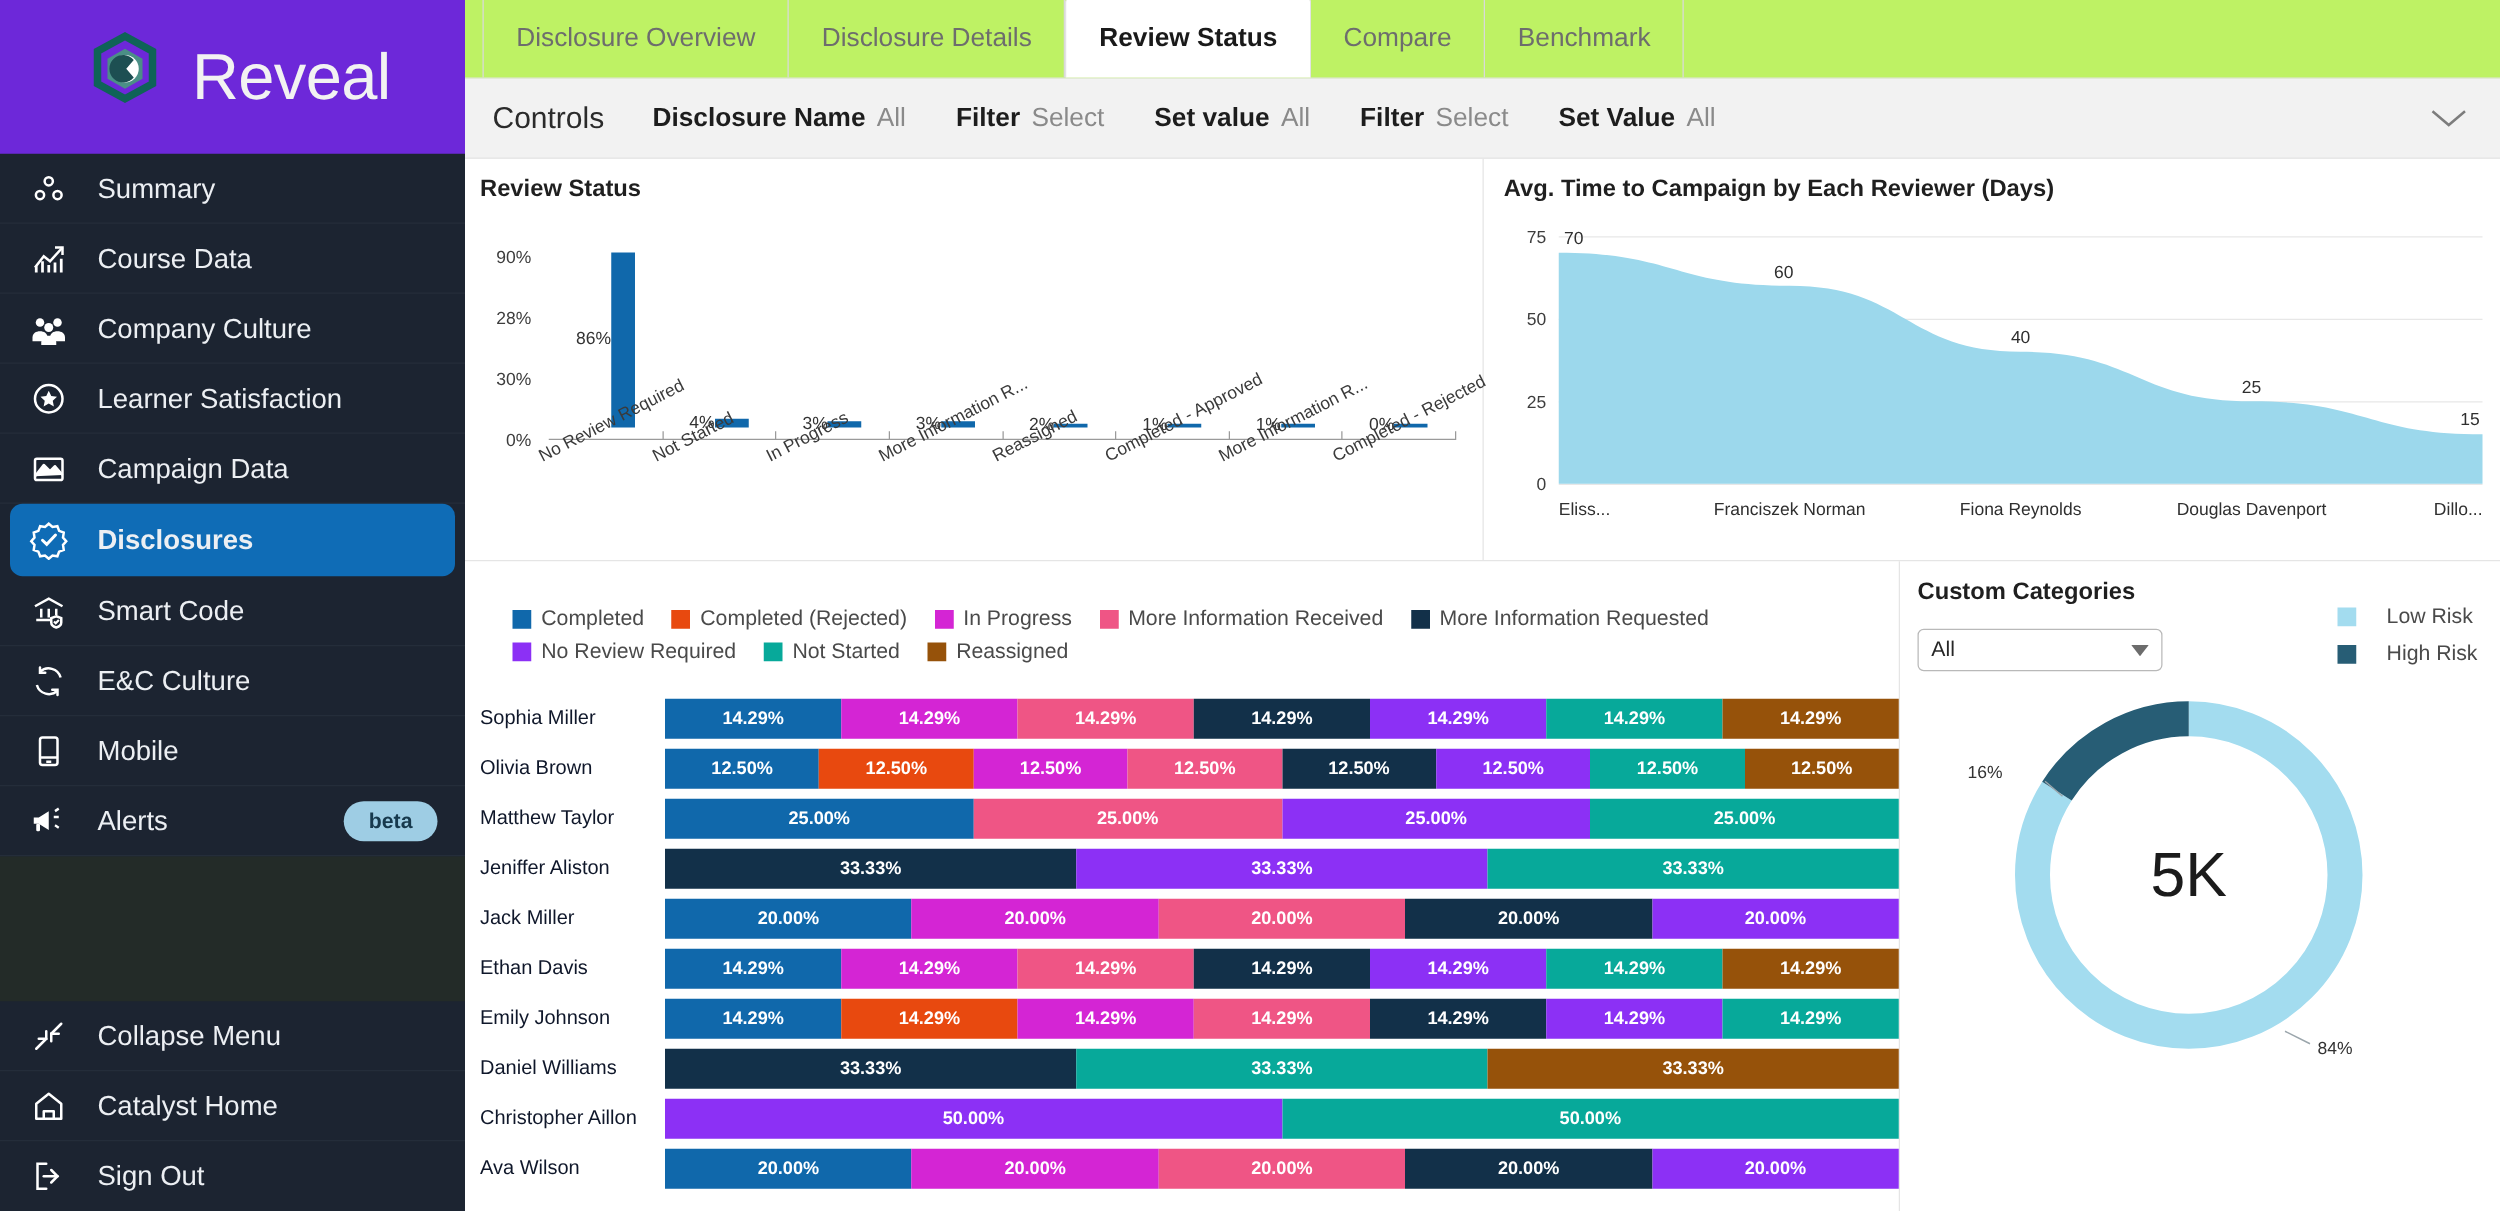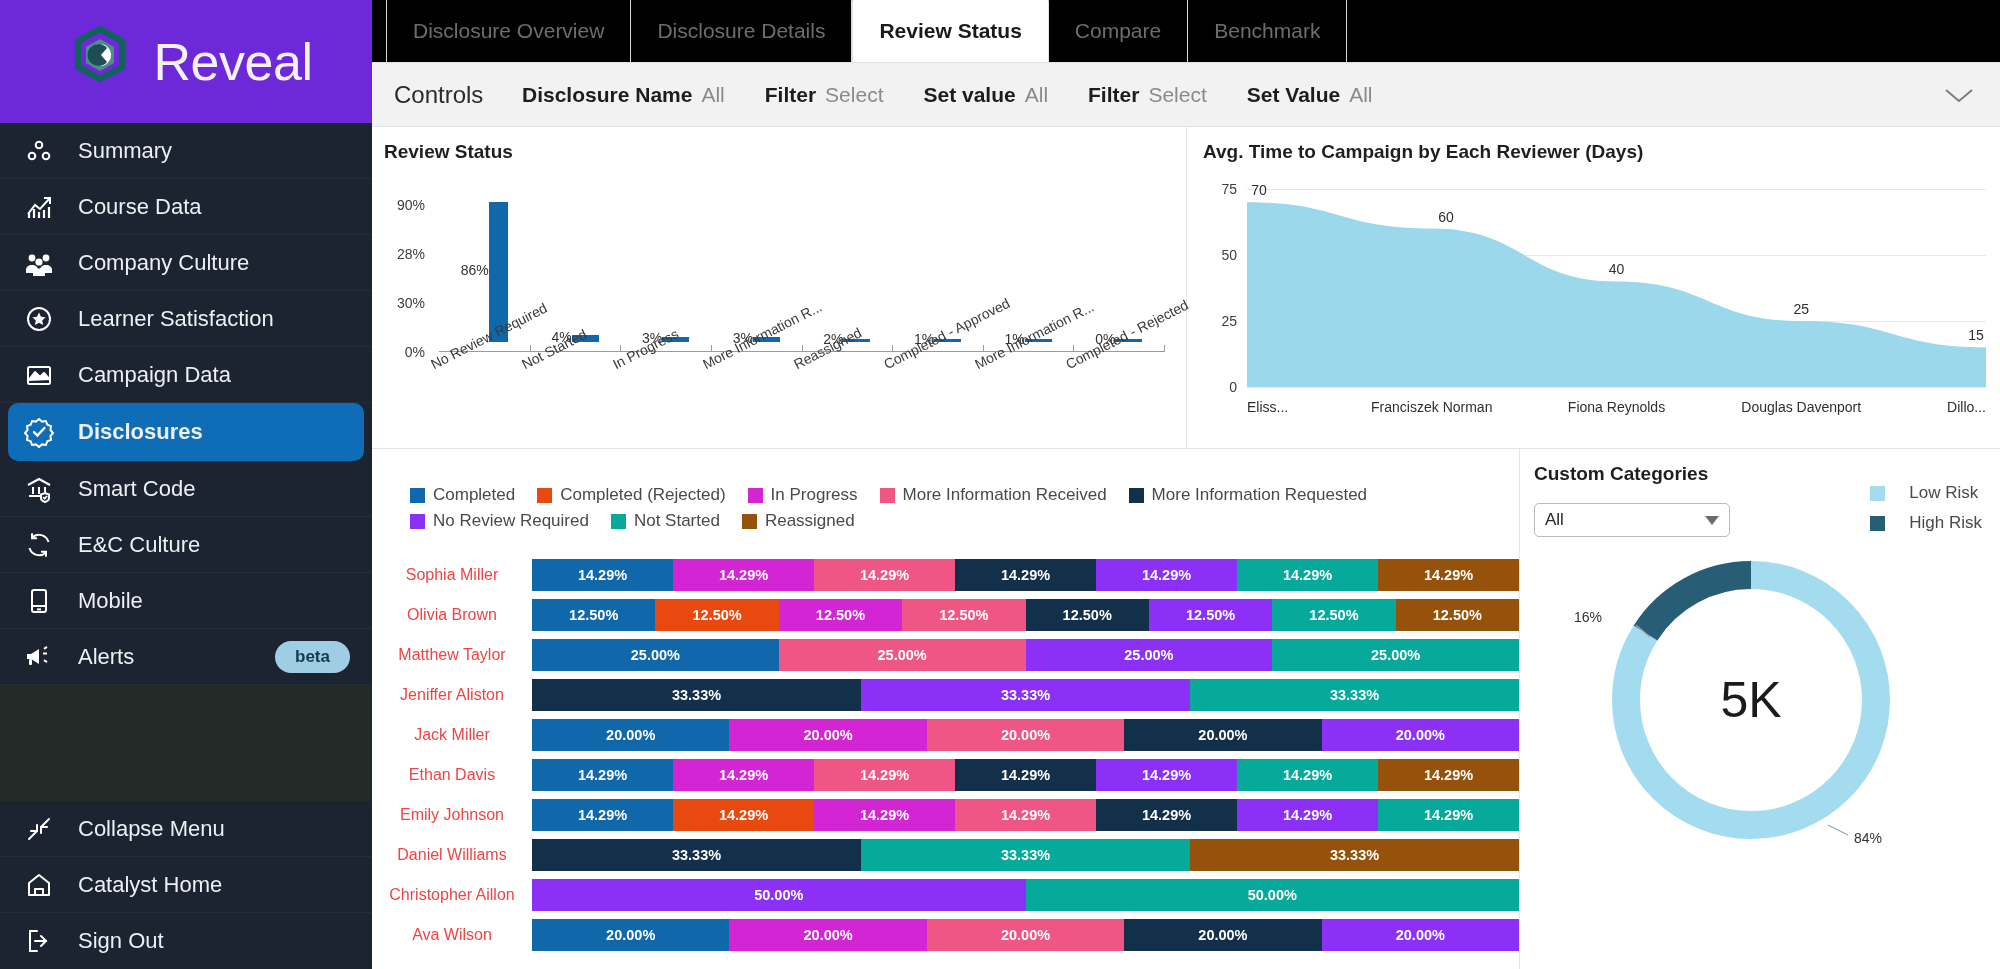--- a/index.html
+++ b/index.html
@@ -42,21 +42,21 @@
     background: #9ecde4; color: #17394d; font-size: 17px; font-weight: 600;
     border-radius: 20px; padding: 6px 20px; margin-left: auto; margin-right: 22px;
   }
   .nav-spacer { flex: 1 1 auto; background: #232b28; }
   .nav-bottom { display: flex; flex-direction: column; }
 
   
   .main { flex: 1 1 auto; display: flex; flex-direction: column; background: #fff; min-width: 0; }
 
   .tabbar {
-    height: 63px; flex: 0 0 63px; background: #000000;
+    height: 63px; flex: 0 0 63px; background: #bef264;
     display: flex; align-items: flex-end; padding-left: 14px;
     border-bottom: 1px solid #e2e2e2;
   }
   .tab {
     height: 63px; display: flex; align-items: center; padding: 0 26px;
     font-size: 21px; color: #6d6d6d; position: relative; cursor: pointer;
     border-right: 1px solid #d9d9d9;
   }
   .tab:first-child { border-left: 1px solid #d9d9d9; }
   .tab.active {
@@ -109,21 +109,21 @@
   .panel-bl { flex: 1 1 auto; border-right: 1px solid #e5e5e5; padding: 14px 0 0 12px; min-width:0; position: relative; }
   .panel-br { flex: 0 0 480px; padding: 14px 0 0 14px; position: relative; }
 
   .legend { display: flex; align-items: center; flex-wrap: wrap; gap: 6px 0; margin-top: 22px; padding-left: 26px; }
   .lg-item { display: flex; align-items: center; gap: 8px; margin-right: 22px; }
   .lg-sw { width: 15px; height: 15px; flex: 0 0 15px; }
   .lg-tx { font-size: 17px; color: #4a4a4a; white-space: nowrap; }
 
   .sbar-area { margin-top: 24px; }
   .sbar-row { display: flex; align-items: center; height: 40px; }
-  .sbar-name { width: 148px; flex: 0 0 148px; text-align: center; padding-right: 12px; font-size: 16px; color: #ef4444; }
+  .sbar-name { width: 148px; flex: 0 0 148px; text-align: left; padding-right: 12px; font-size: 16px; color: #0f172a; }
   .sbar-track { flex: 1 1 auto; height: 32px; display: flex; max-width: 1090px; }
   .sbar-seg { display: flex; align-items: center; justify-content: center; font-size: 14.5px; color: #fff; font-weight: 600; overflow: hidden; }
 
   
   .cc-select {
     width: 196px; height: 34px; border: 1px solid #b9b9b9; border-radius: 5px;
     background: #fff; display: flex; align-items: center; padding: 0 10px;
     font-size: 17px; color: #272727; margin-top: 18px; cursor: pointer;
   }
   .cc-select .caret { margin-left: auto; color: #6c6c6c; font-size: 13px; }
@@ -403,21 +403,21 @@
             <div class="gridline" style="left: 44px; width: 739px; top: 144px;"></div>
             <div class="ac-ylabel" style="top: 144px; left: 34px; transform: translate(-100%, -50%);">25</div>
             <div class="gridline" style="left: 44px; width: 739px; top: 78px;"></div>
             <div class="ac-ylabel" style="top: 78px; left: 34px; transform: translate(-100%, -50%);">50</div>
             <div class="gridline" style="left: 44px; width: 739px; top: 12px;"></div>
             <div class="ac-ylabel" style="top: 12px; left: 34px; transform: translate(-100%, -50%);">75</div>
             <svg width="797" height="250" style="position: absolute; left: 0px; top: 0px;">
               <path d="M44,25.19999999999999 C136.375,25.19999999999999 136.375,51.599999999999994 228.75,51.599999999999994 C321.125,51.599999999999994 321.125,104.4 413.5,104.4 C505.875,104.4 505.875,144 598.25,144 C690.625,144 690.625,170.4 783,170.4 L783,210 L44,210 Z" fill="#9cd8ec"></path>
             </svg>
             <div class="ac-ptlabel" style="left: 56px; top: 5.2px;">70</div>
-            <div class="ac-ptlabel" style="left: 243px; top: 31.6px;">60</div>
+            <div class="ac-ptlabel" style="left: 224px; top: 31.6px;">60</div>
             <div class="ac-ptlabel" style="left: 413.5px; top: 84.4px;">40</div>
             <div class="ac-ptlabel" style="left: 598.25px; top: 124px;">25</div>
             <div class="ac-ptlabel" style="left: 773px; top: 150.4px;">15</div>
             <div class="ac-xlabel" style="transform: none; left: 44px;">Eliss...</div>
             <div class="ac-xlabel" style="left: 228.75px;">Franciszek Norman</div>
             <div class="ac-xlabel" style="left: 413.5px;">Fiona Reynolds</div>
             <div class="ac-xlabel" style="left: 598.25px;">Douglas Davenport</div>
             <div class="ac-xlabel" style="transform: translateX(-100%); left: 783px;">Dillo...</div>
           </div>
       </section>

